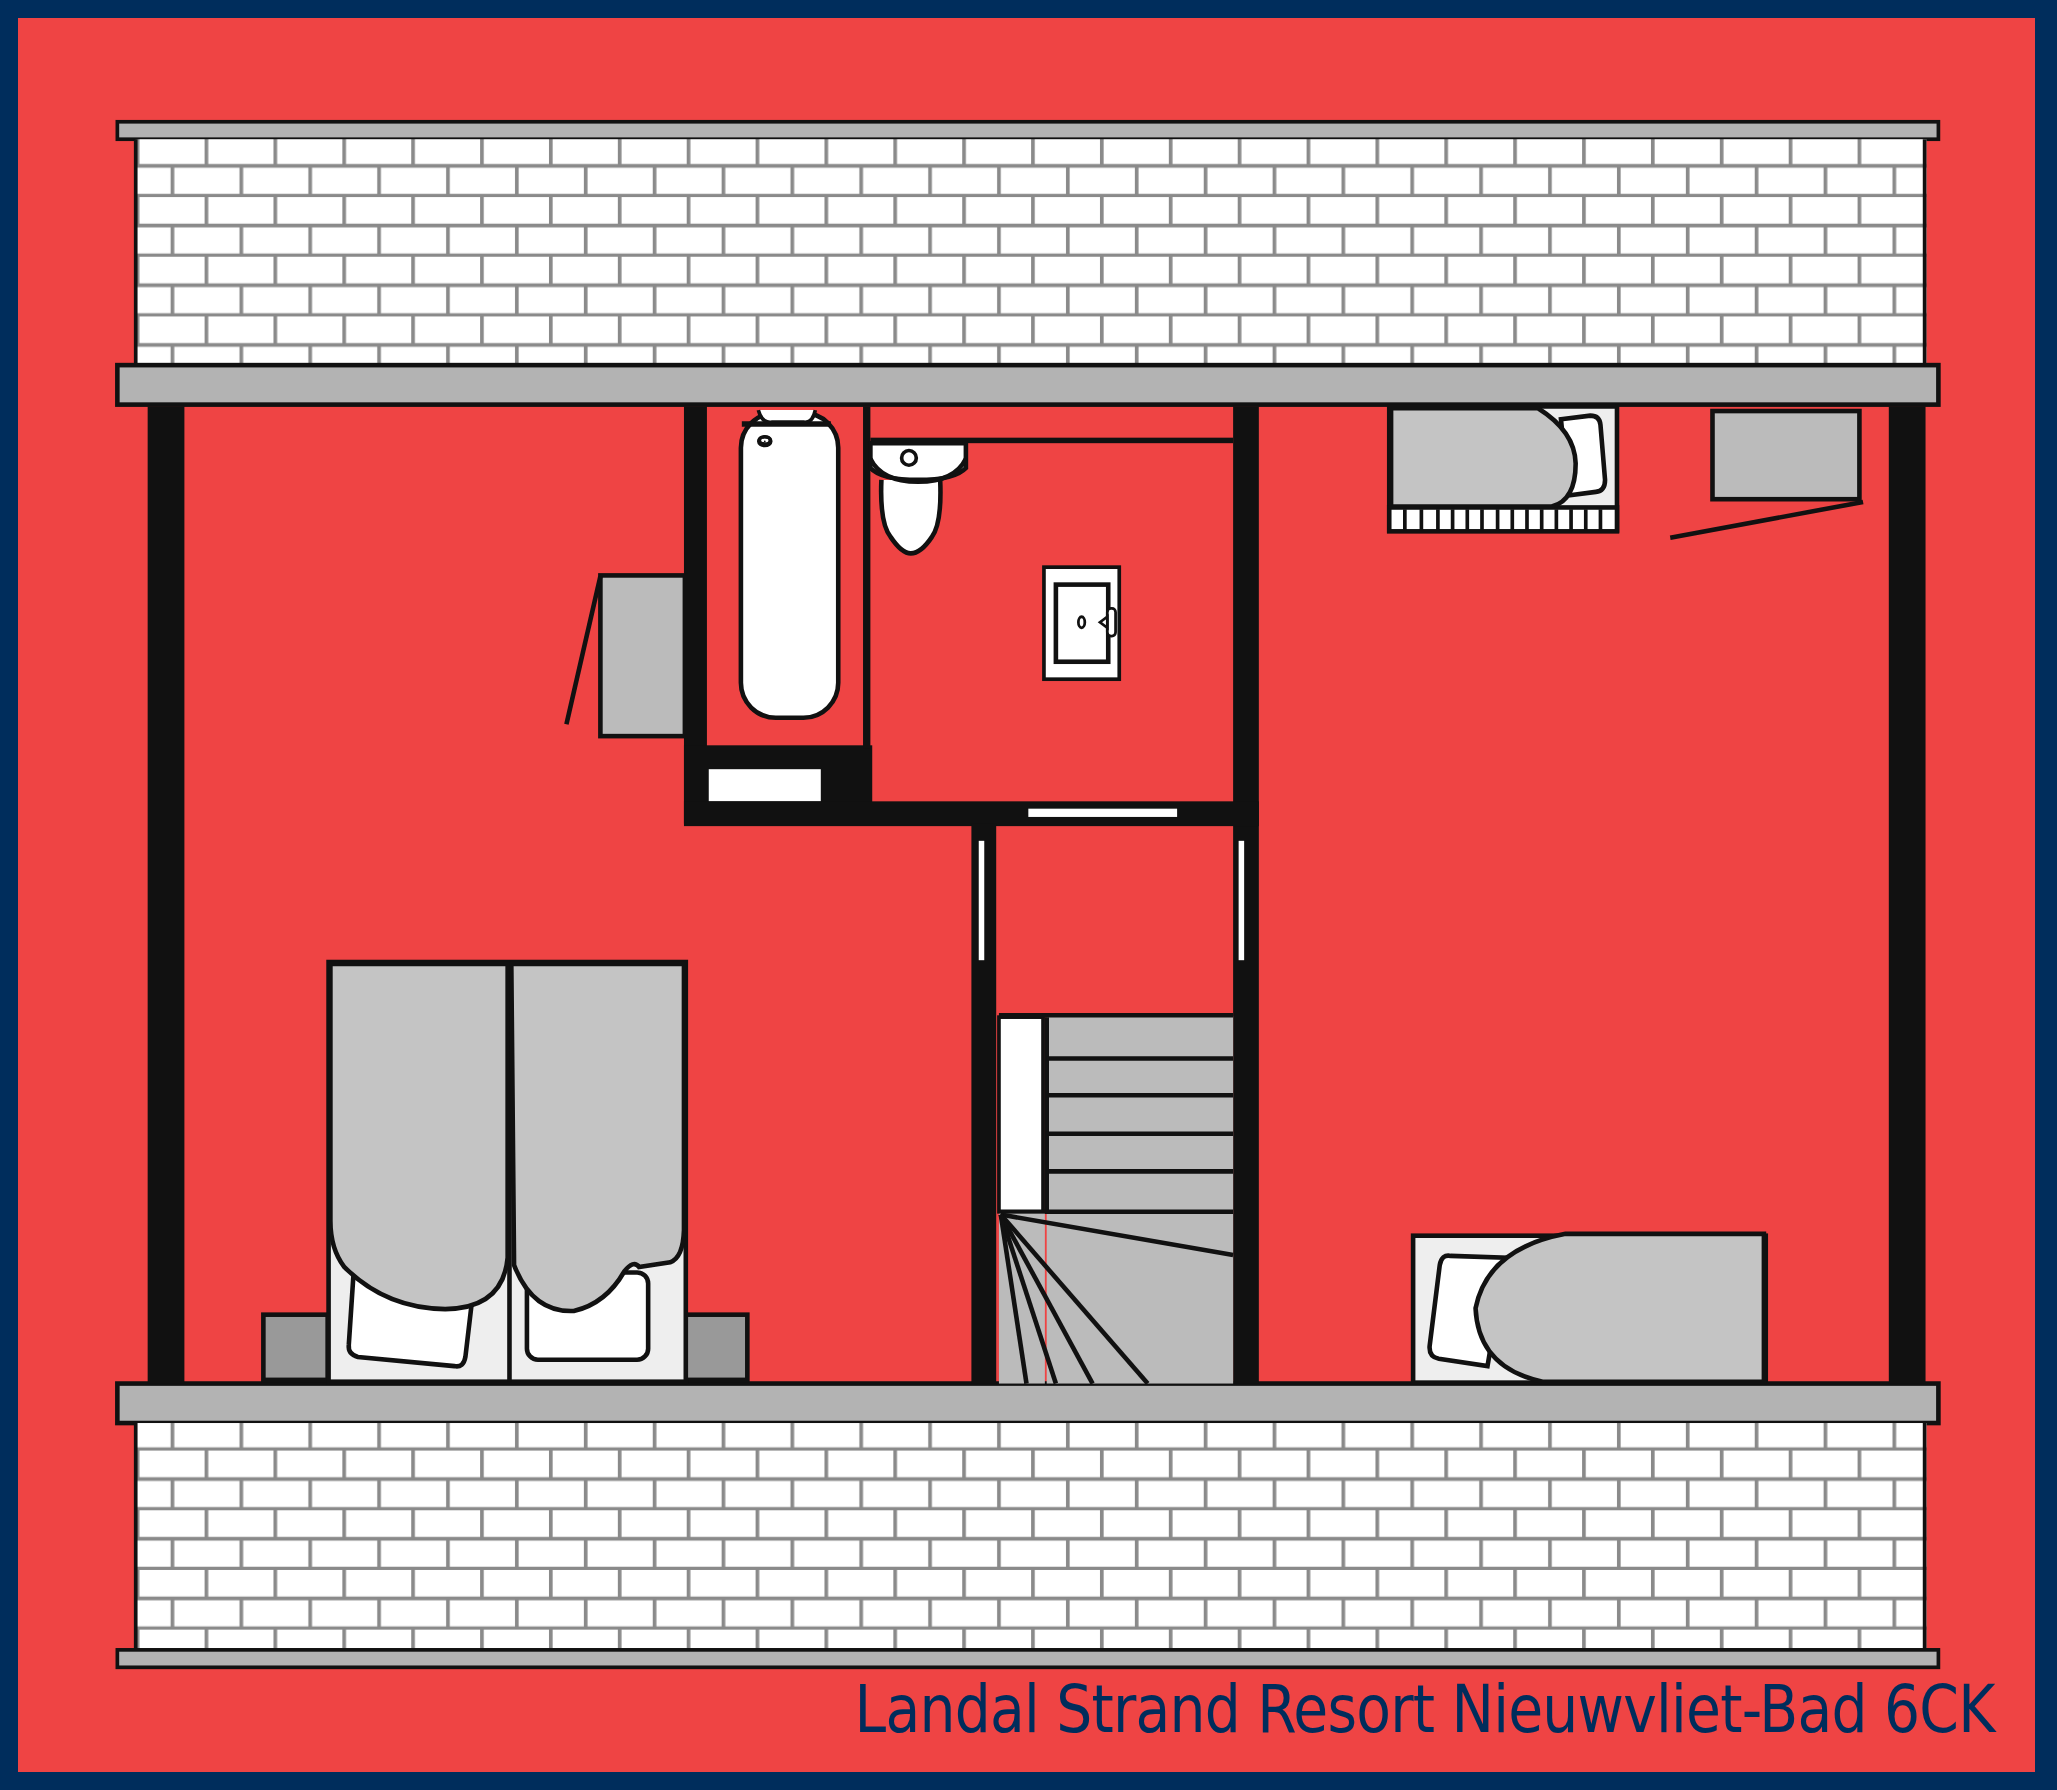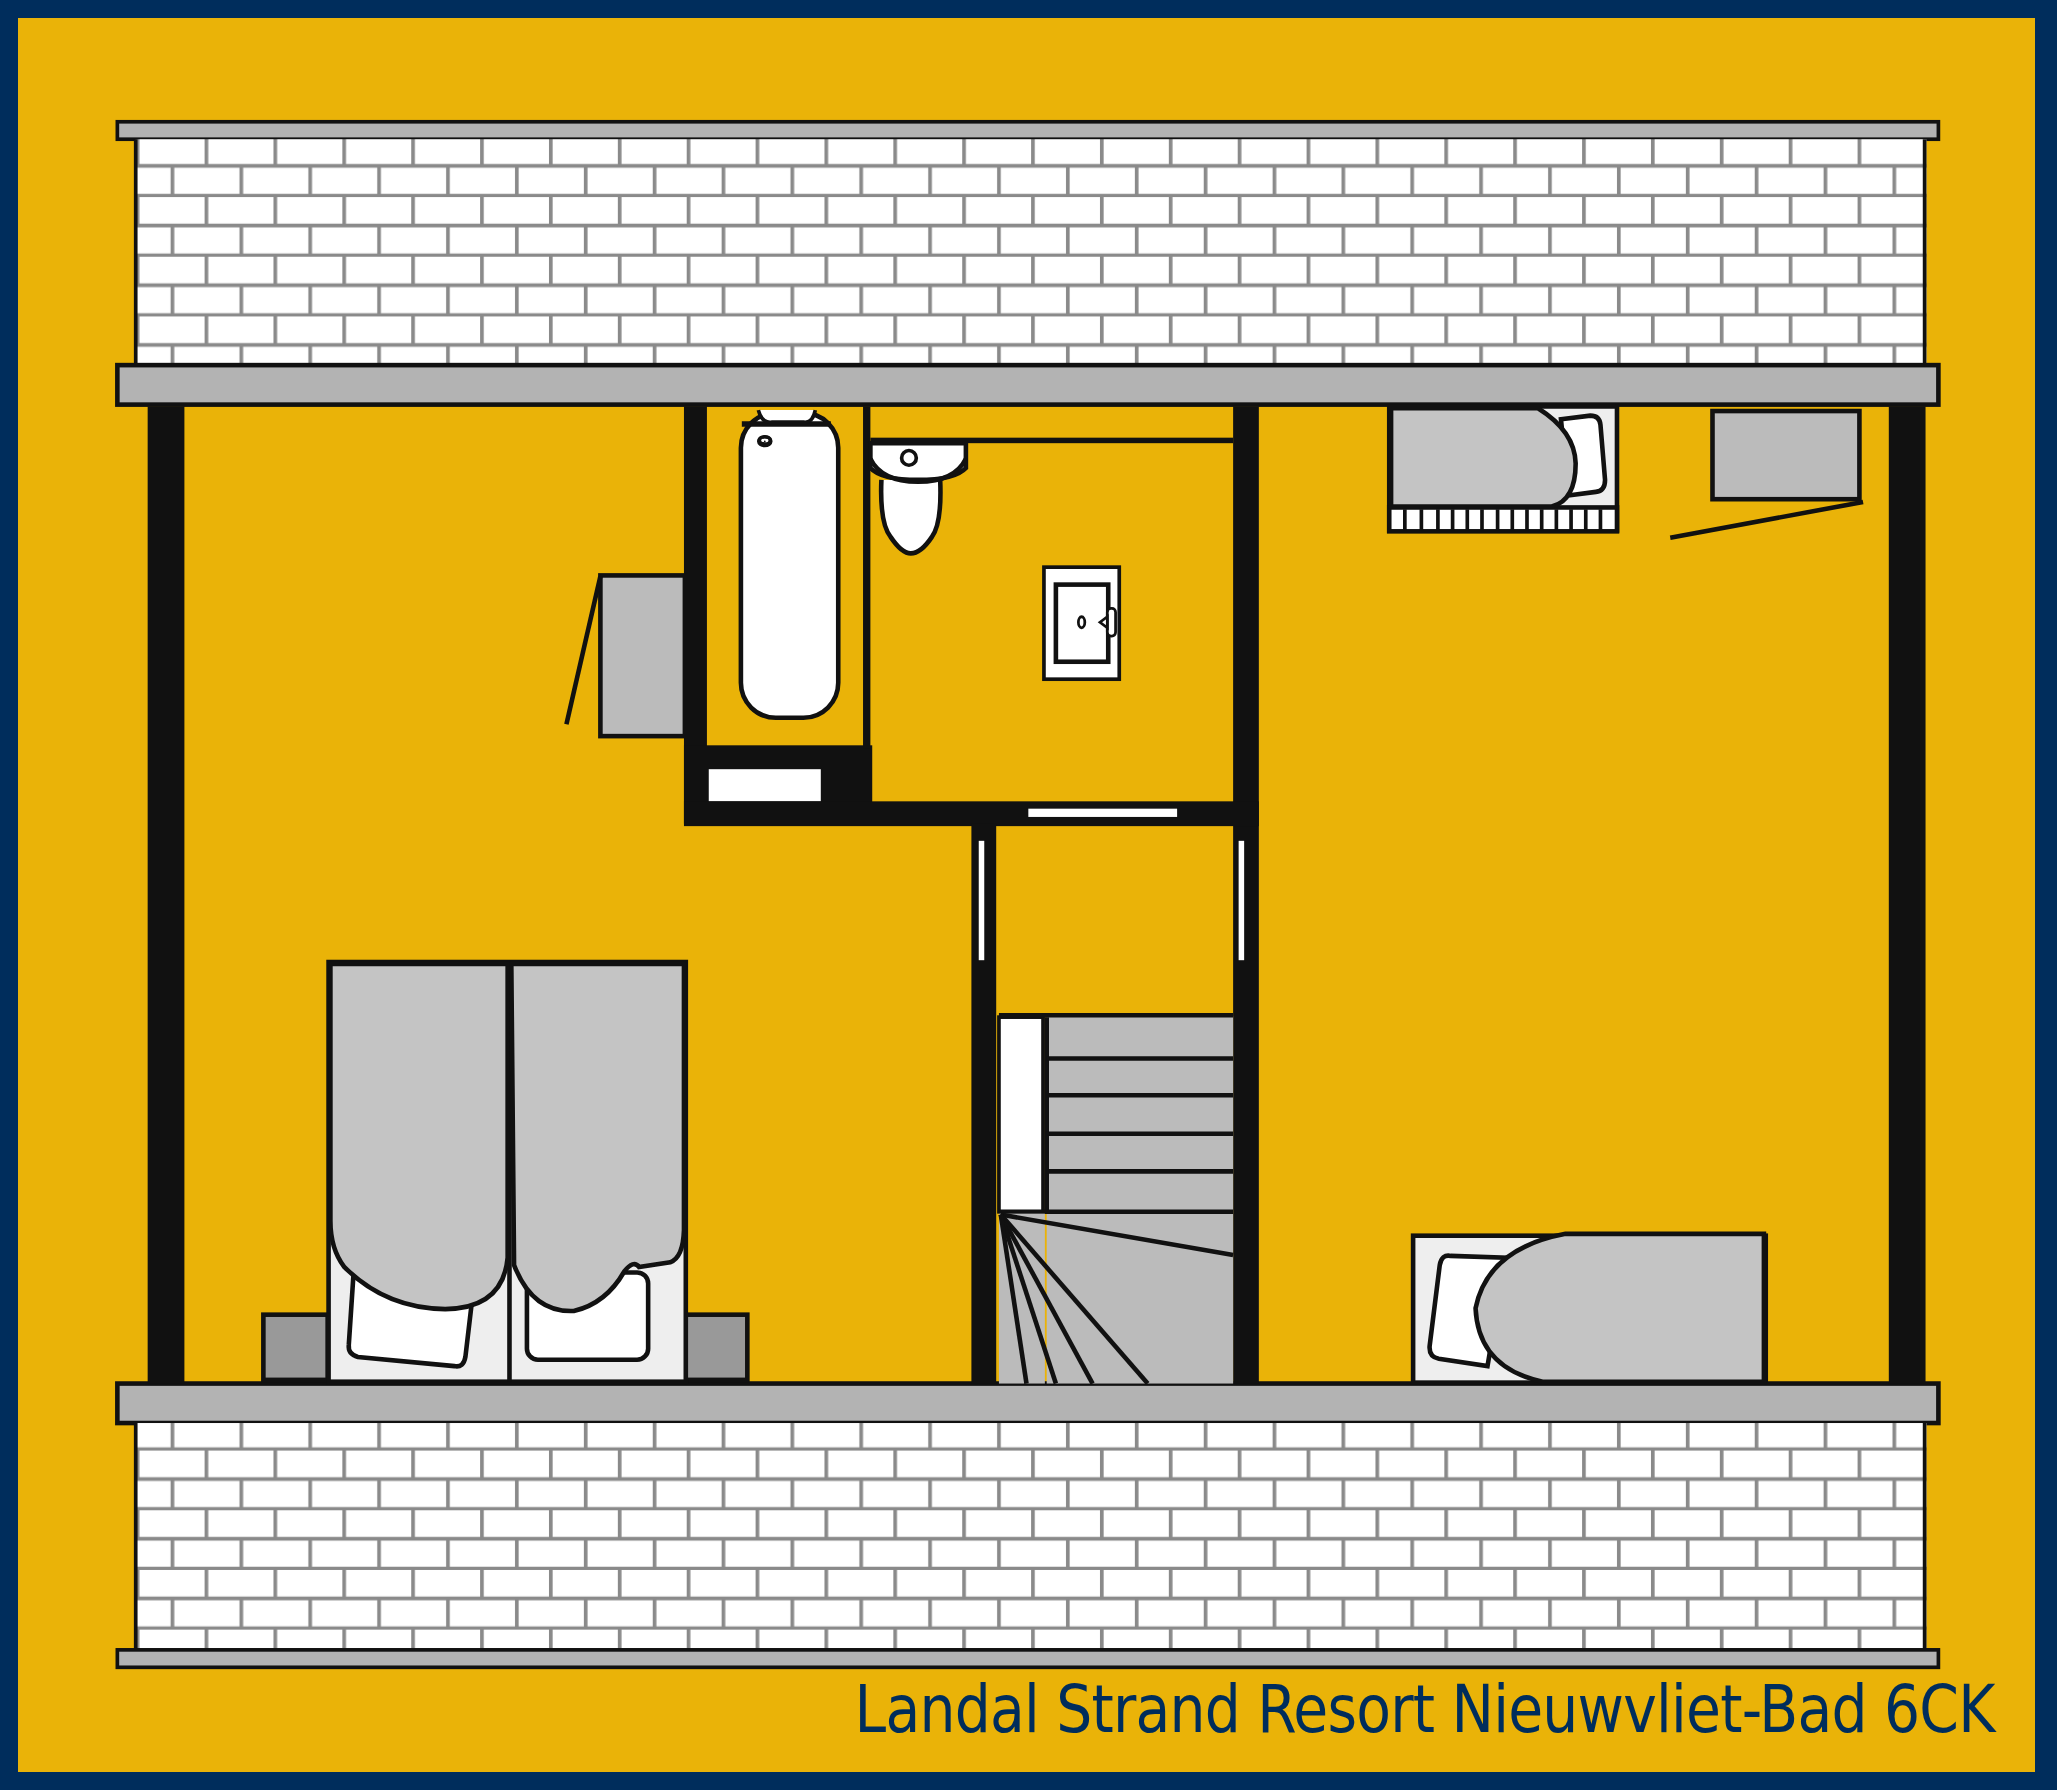--- a/index.html
+++ b/index.html
@@ -4,21 +4,21 @@
   <style>
     html, body { margin: 0; padding: 0; }
     body {
       width: 2057px; height: 1791px; overflow: hidden;
       background: #002d5c;
       font-family: "DejaVu Sans", sans-serif;
     }
     .frame {
       position: absolute; left: 18.4px; top: 18.4px;
       width: 2017px; height: 1754px;
-      background: #eab308;
+      background: #ef4444;
     }
     svg.plan { position: absolute; left: 0; top: 0; }
     .caption {
       position: absolute;
       right: 41px; bottom: 24px;
       font-family: "DejaVu Sans", sans-serif;
       font-size: 66px;
       letter-spacing: -0.9px;
       color: #002d5c;
       white-space: nowrap;

